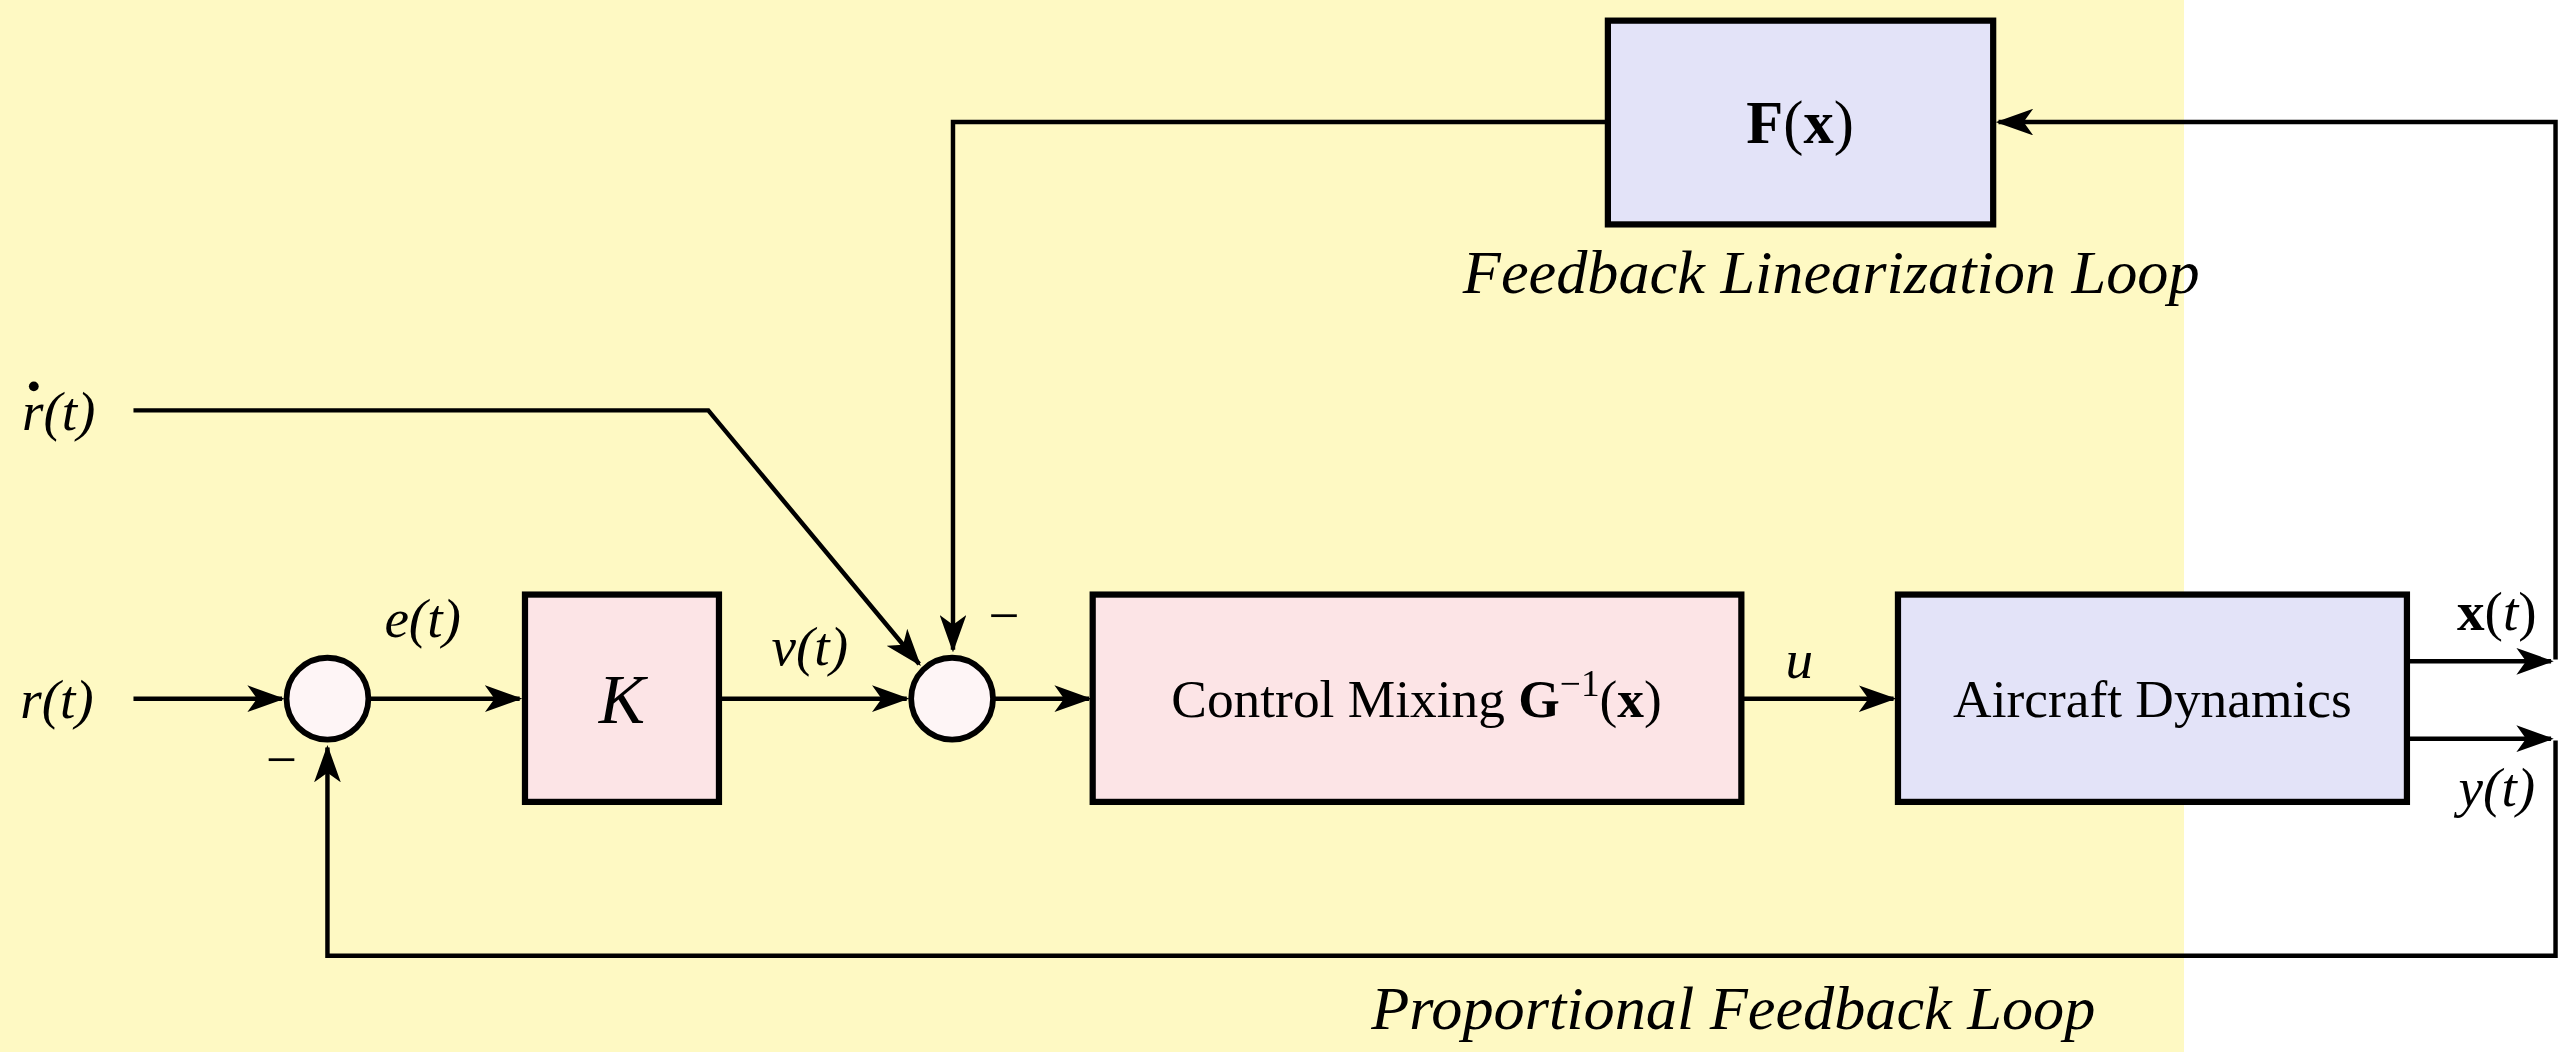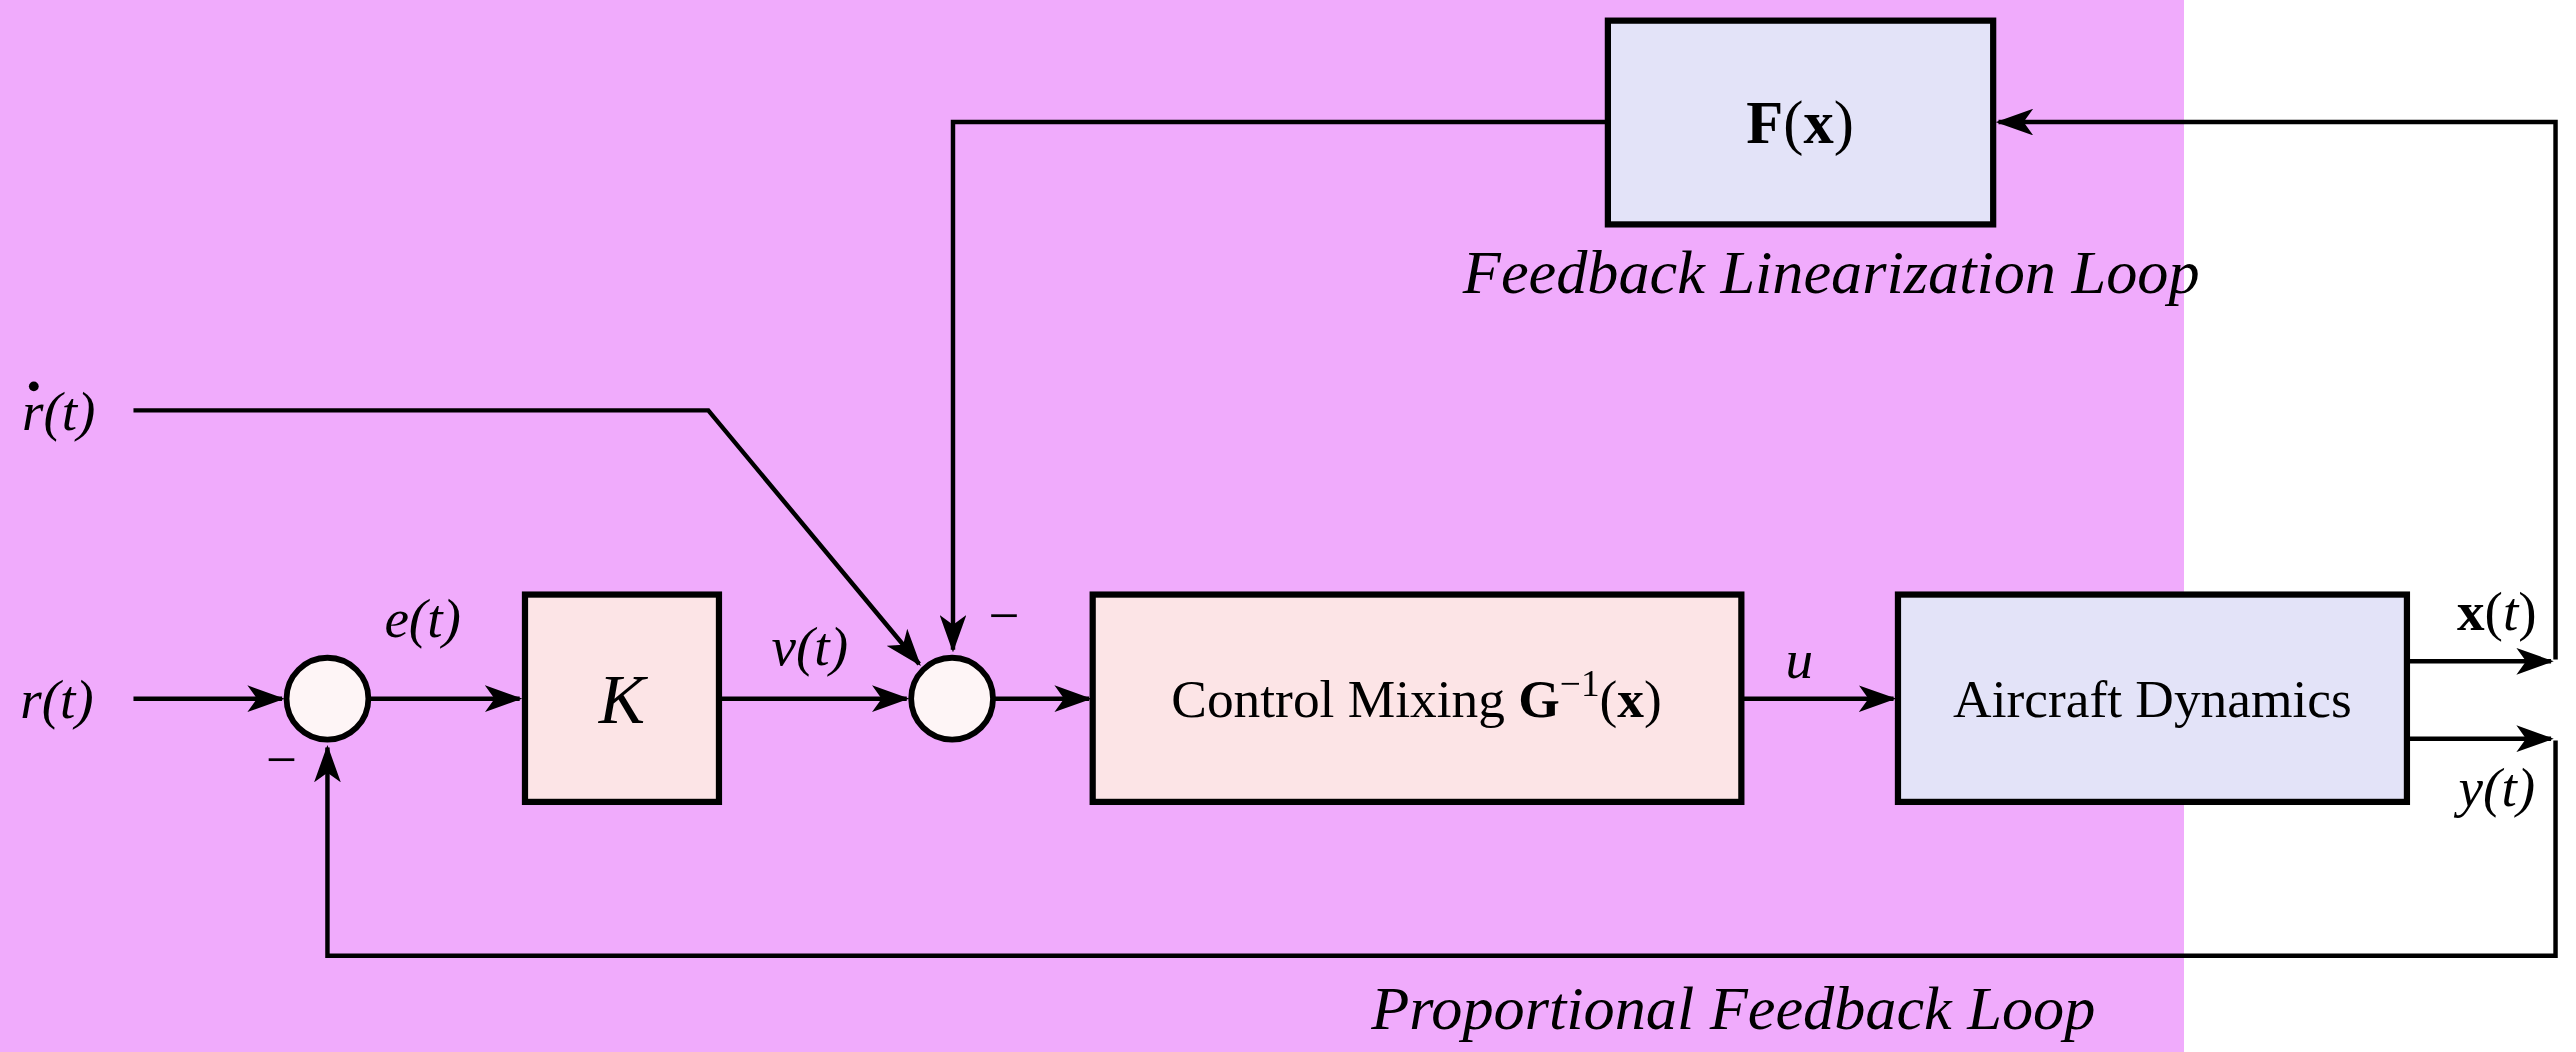--- a/index.html
+++ b/index.html
@@ -4,21 +4,21 @@
 <style>
   html, body {
     margin: 0;
     padding: 0;
     background: #ffffff;
   }
   .stage {
     position: relative;
     width: 2184px;
     height: 1053px;
-    background: #f0abfc;
+    background: #fef9c3;
     font-family: "Liberation Serif", "DejaVu Serif", serif;
   }
   svg { display: block; }
   text {
     font-family: "Liberation Serif", "DejaVu Serif", serif;
     fill: #000000;
   }
   .sig {
     font-size: 62px;
     font-style: italic;

